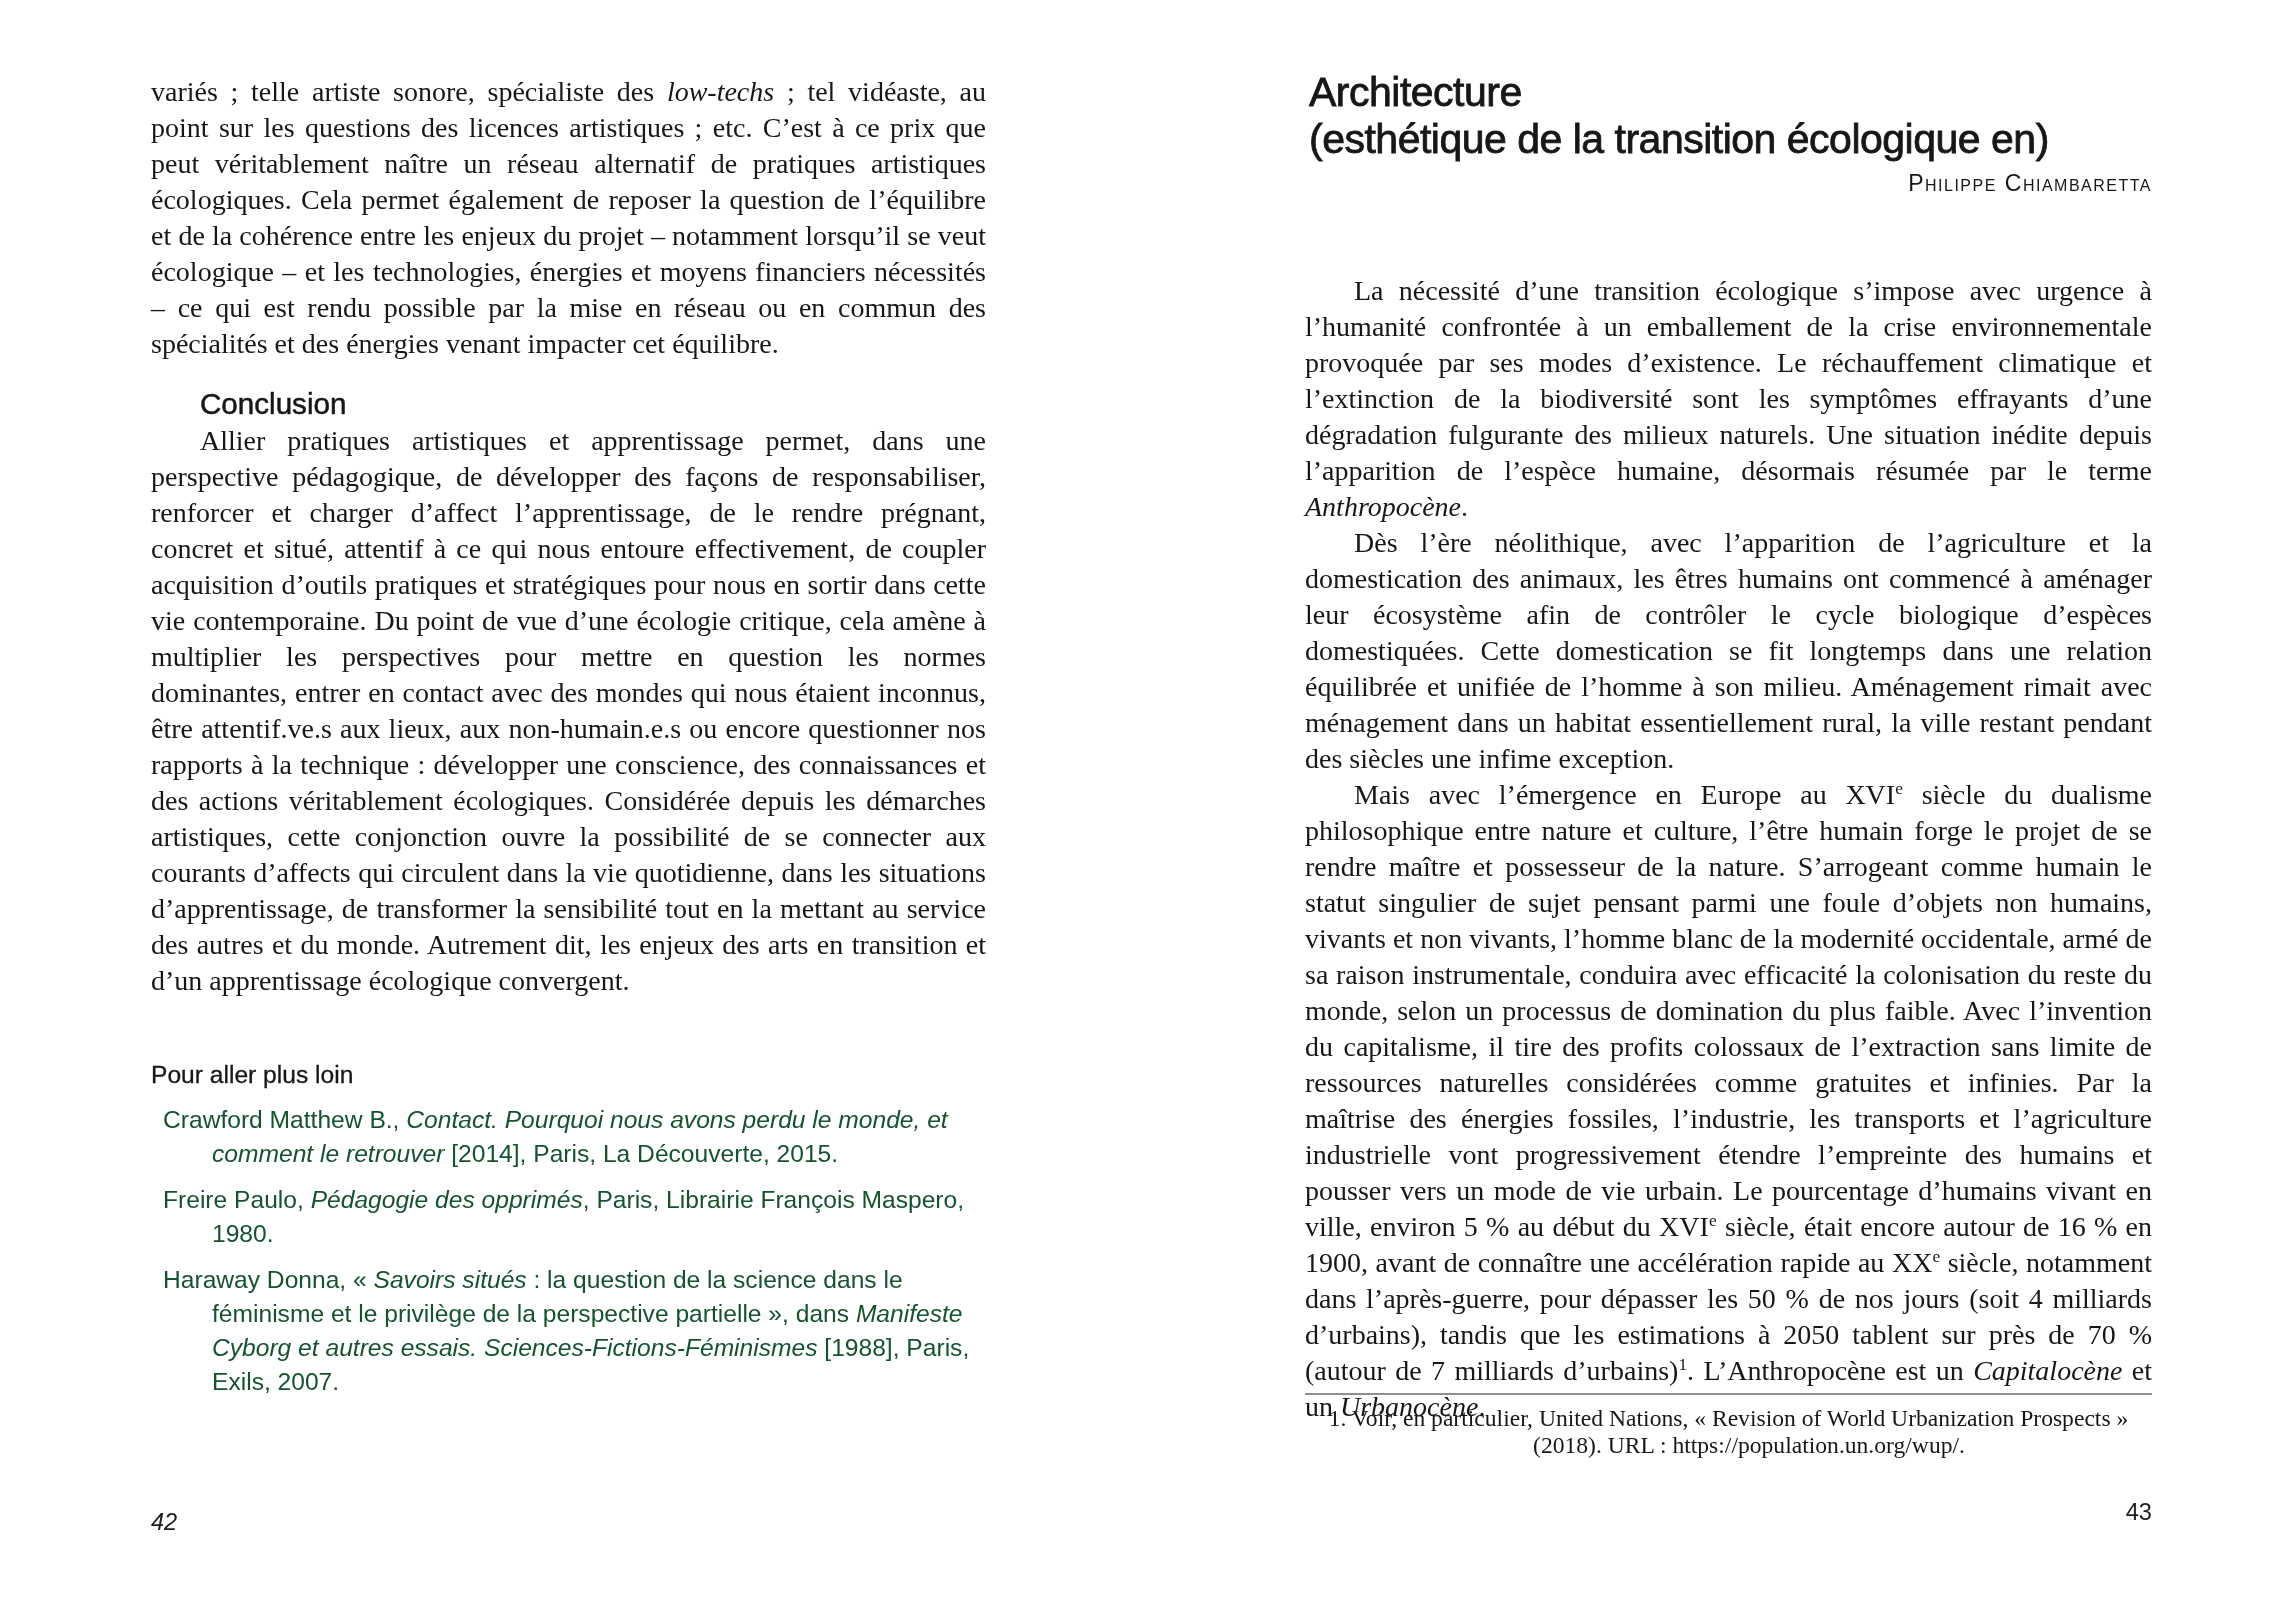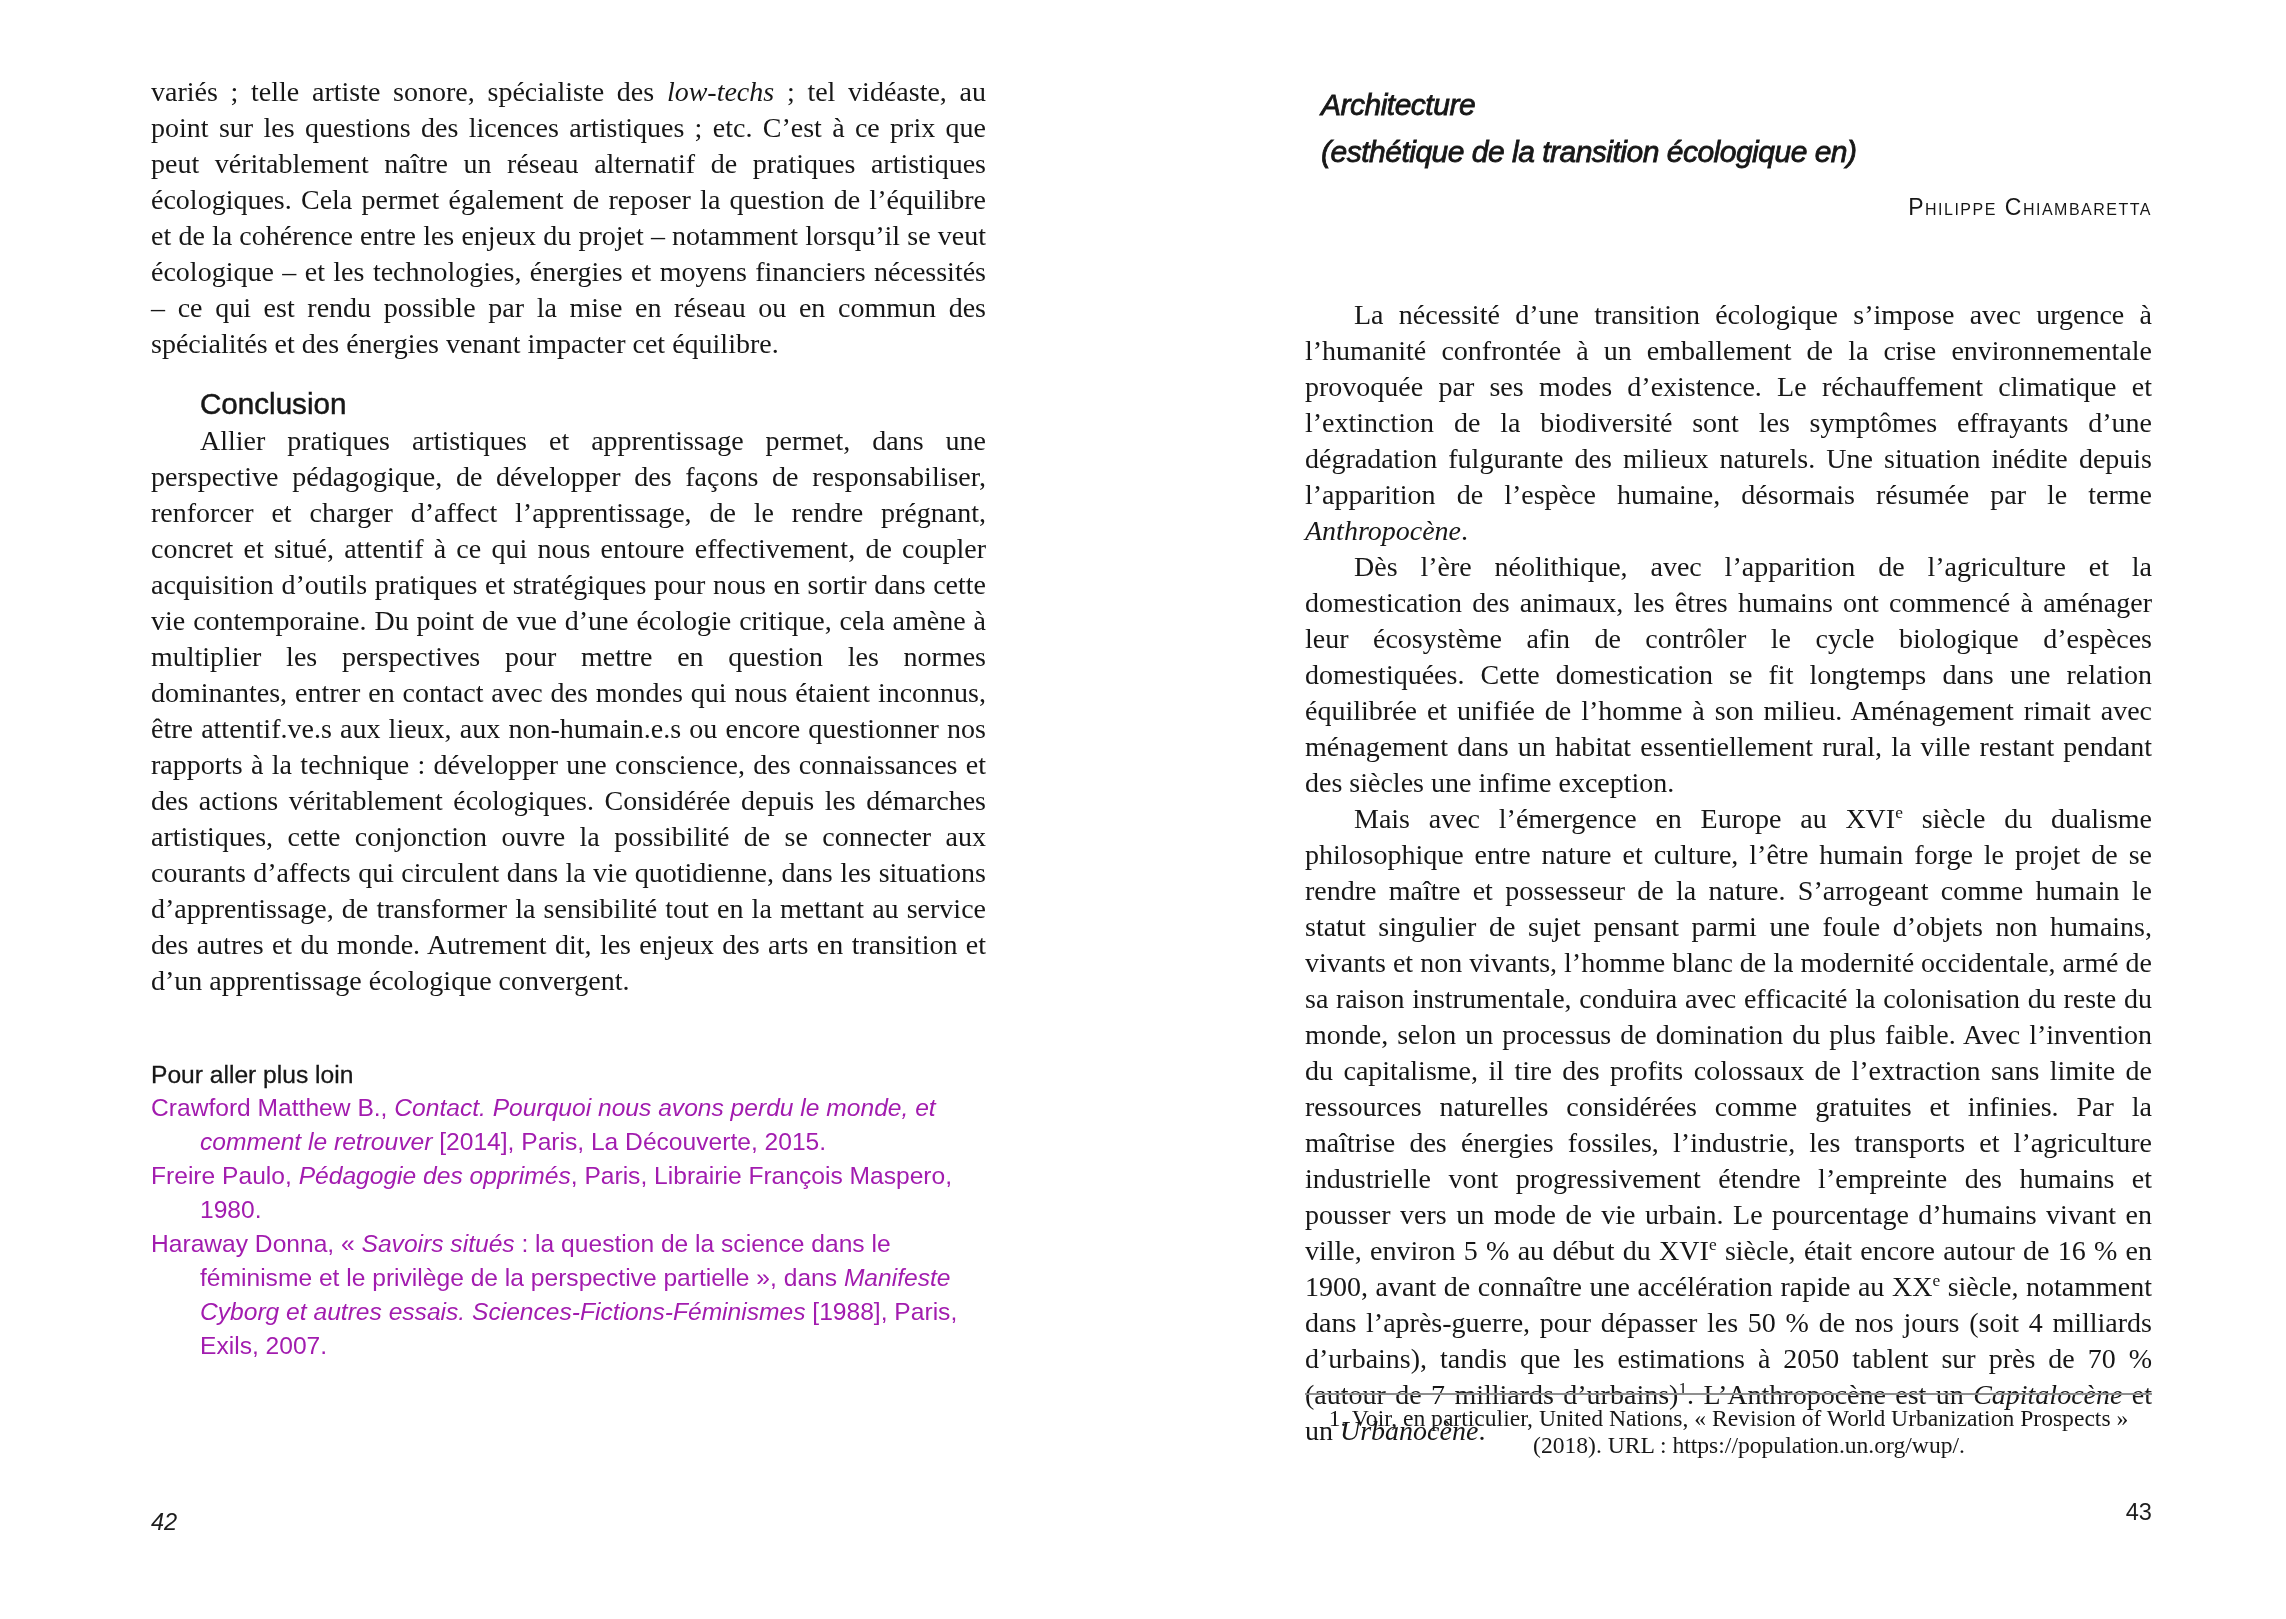--- a/index.html
+++ b/index.html
@@ -51,39 +51,38 @@
     font-weight: 400;
     -webkit-text-stroke: 0.3px #171717;
     margin: 59px 0 0 0;
   }
   .bibliography { margin: 0; }
   .bib-entry {
     font-family: "Liberation Sans", sans-serif;
     font-size: 24.6px;
     line-height: 34px;
     font-weight: 400;
-    color: #a21caf;
-    margin: 0;
+    color: #14532d;
+    margin: 12px;
     padding-left: 49px;
     text-indent: -49px;
     text-align: left;
   }
   .bib-entry em { font-style: italic; }
 
   
   .page-right { padding-top: 65px; box-sizing: border-box; }
   .chapter-title {
     font-family: "Liberation Sans", sans-serif;
-    font-size: 30px;
+    font-size: 41px;
     line-height: 47px;
     font-weight: 400;
     letter-spacing: -0.5px;
     -webkit-text-stroke: 0.8px #171717;
-    margin: 16px;
-    font-style: italic;
+    margin: 4px;
   }
   .author {
     font-family: Liberation Sans, sans-serif;
     font-variant: small-caps;
     font-size: 23px;
     line-height: 33px;
     letter-spacing: 1.5px;
     text-align: right;
     margin-top: 2px;
   }

